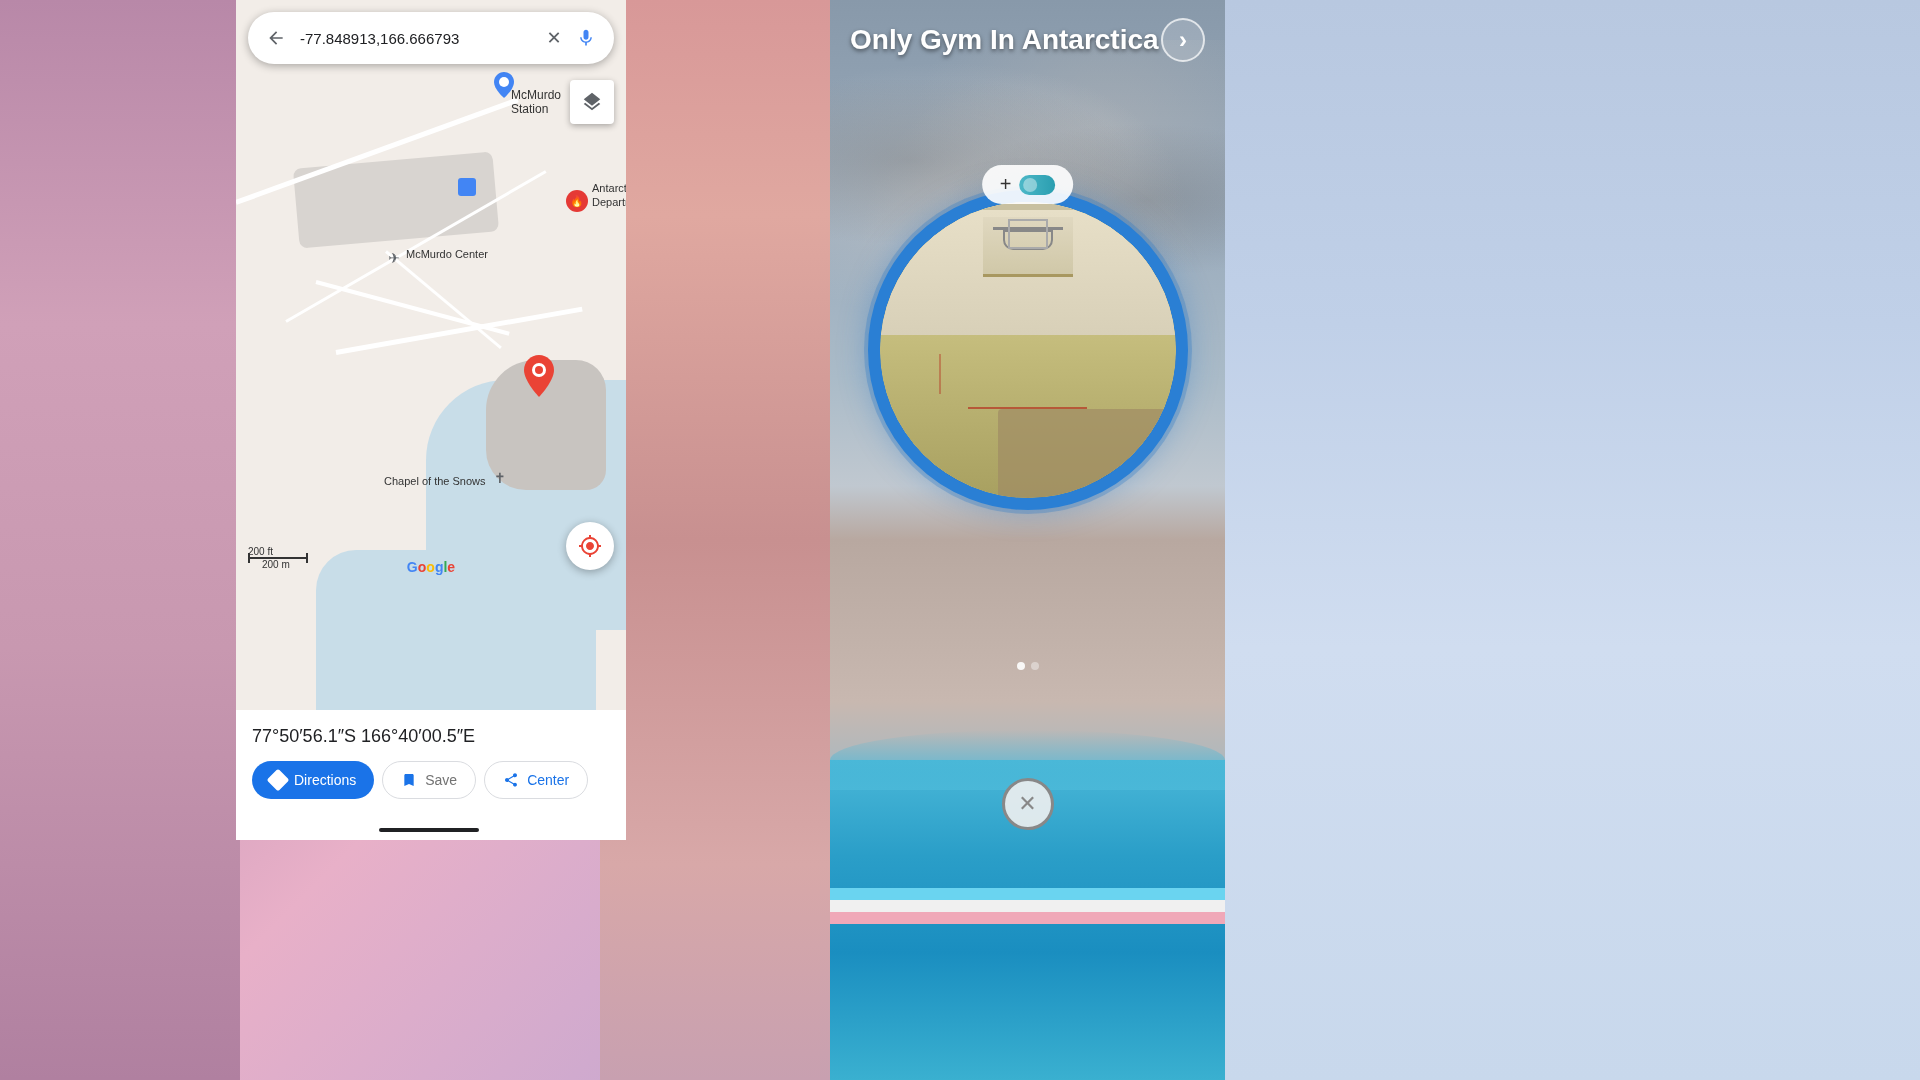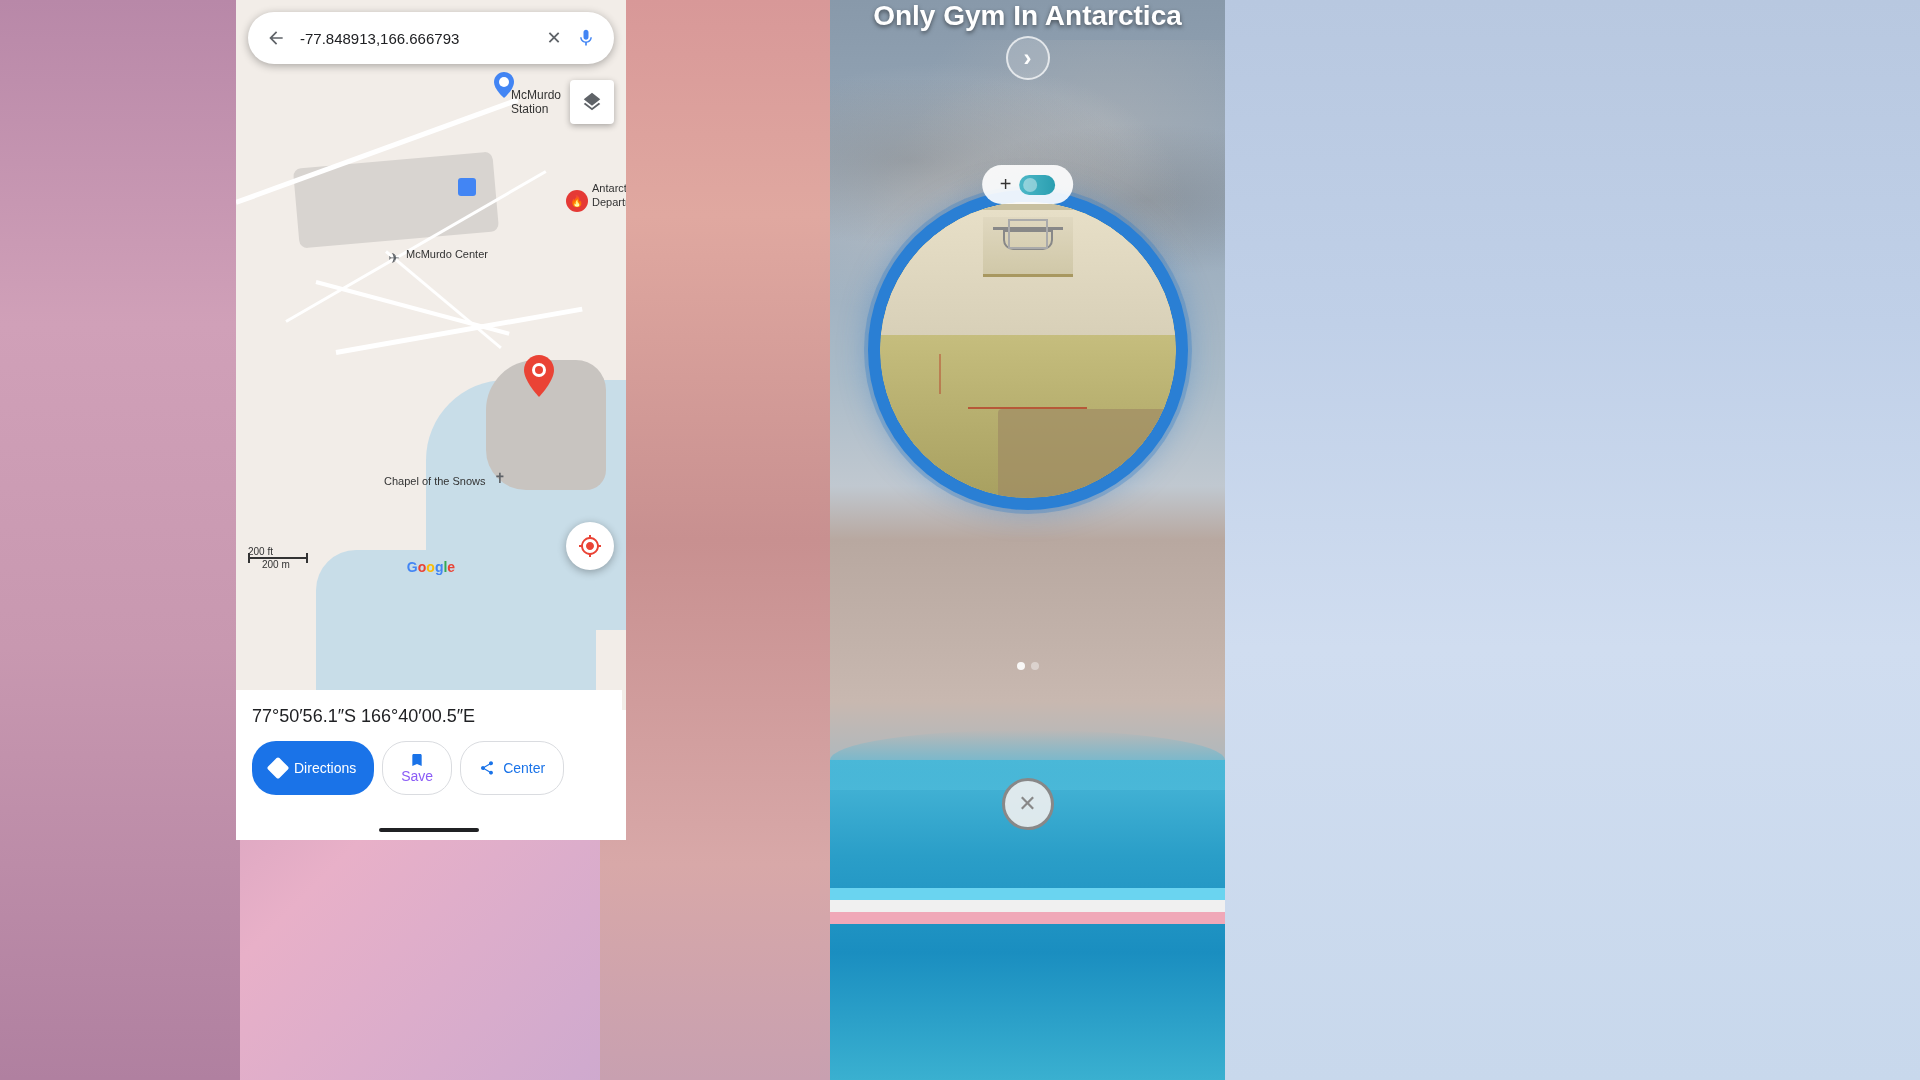--- a/index.html
+++ b/index.html
@@ -314,21 +314,21 @@
     .g-red { color: #EA4335; }
     .g-yellow { color: #FBBC05; }
     .g-green { color: #34A853; }
 
     
     .bottom-panel {
       position: absolute;
       bottom: 0;
       left: 0;
       right: 4px;
-      height: 150px;
+      height: 130px;
       background: #fff;
       z-index: 20;
       padding: 16px 16px 8px;
     }
 
     .coordinates-text {
       font-size: 18px;
       font-weight: 500;
       color: #202124;
       margin-bottom: 14px;
@@ -349,30 +349,29 @@
       border-radius: 24px;
       padding: 10px 18px;
       font-size: 14px;
       font-weight: 500;
       cursor: pointer;
     }
 
     .btn-save {
       display: flex;
       align-items: center;
-      gap: 0;
+      gap: 8px;
       background: #fff;
-      color: #8b5cf6;
+      color: #737373;
       border: 1px solid #dadce0;
       border-radius: 24px;
       padding: 10px 18px;
       font-size: 14px;
       font-weight: 500;
       cursor: pointer;
-      flex-direction: column;
     }
 
     .btn-share {
       display: flex;
       align-items: center;
       gap: 8px;
       background: #fff;
       color: #1a73e8;
       border: 1px solid #dadce0;
       border-radius: 24px;
@@ -429,21 +428,20 @@
     .pokemon-header {
       position: absolute;
       top: 0;
       left: 0;
       right: 0;
       height: 80px;
       display: flex;
       align-items: center;
       padding: 0 20px;
       z-index: 30;
-      flex-direction: column;
     }
 
     .pokemon-title {
       font-size: 28px;
       font-weight: 700;
       color: #fff;
       text-shadow: 0 2px 4px rgba(0,0,0,0.5);
       flex: 1;
     }
 

